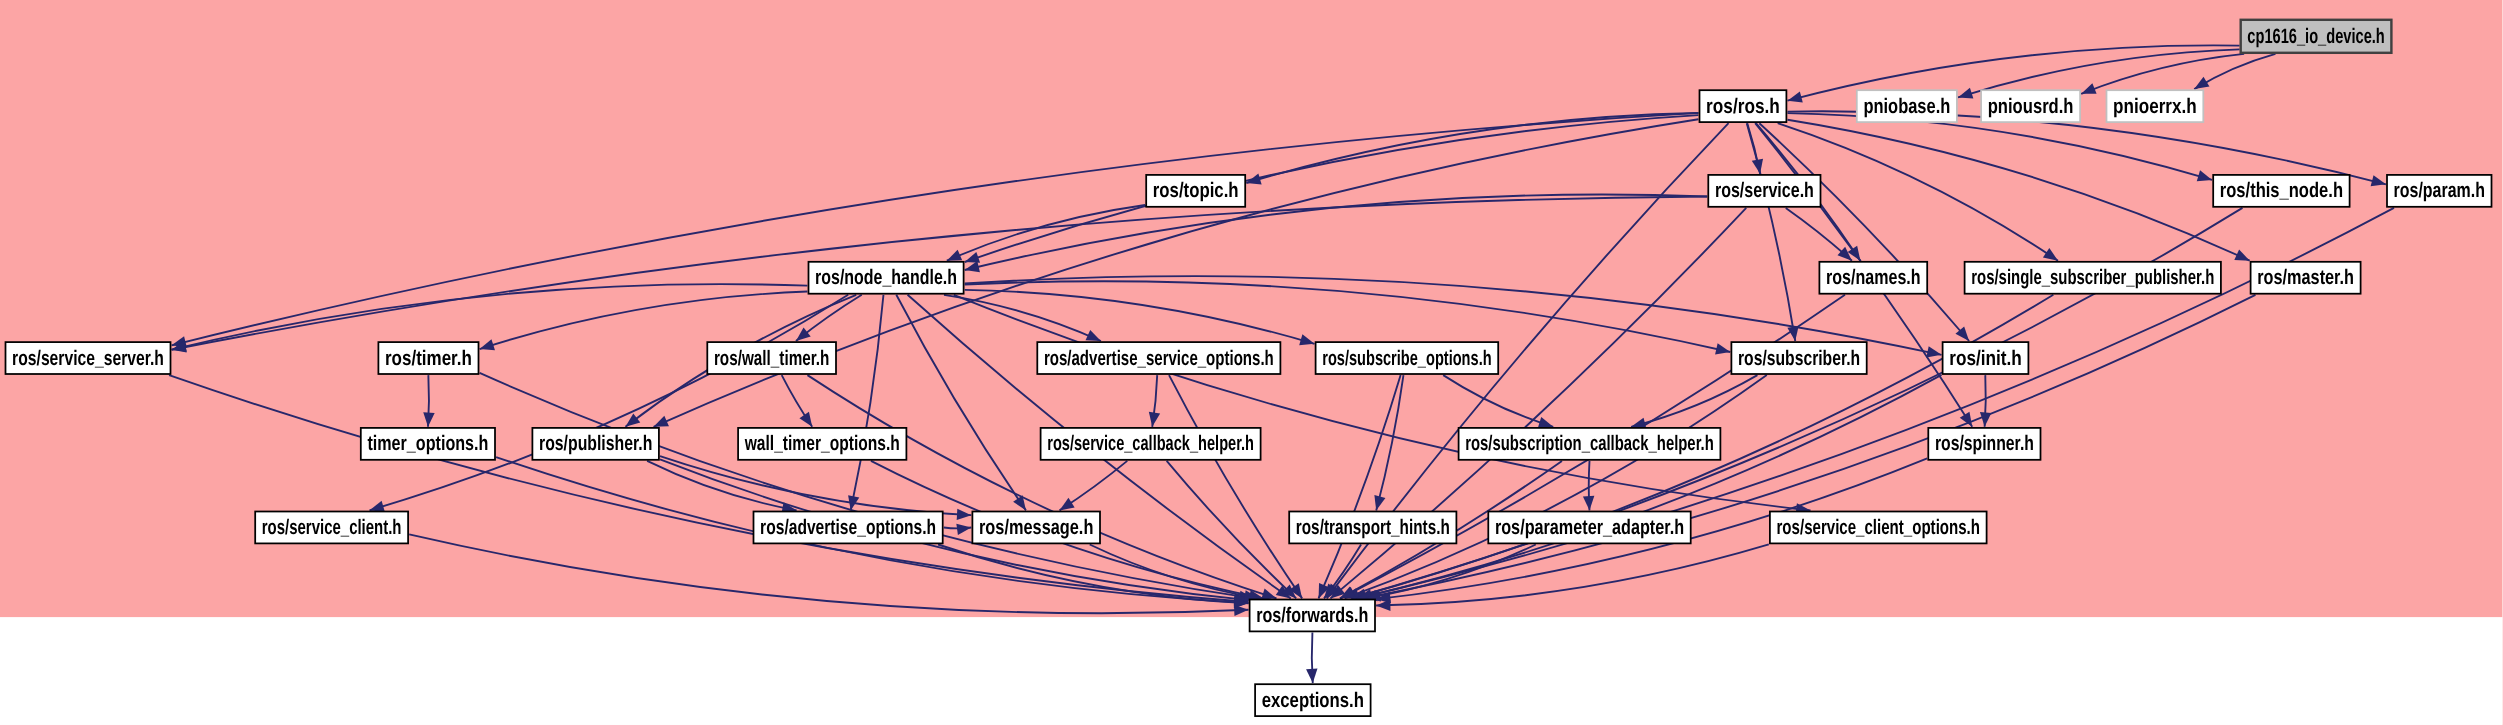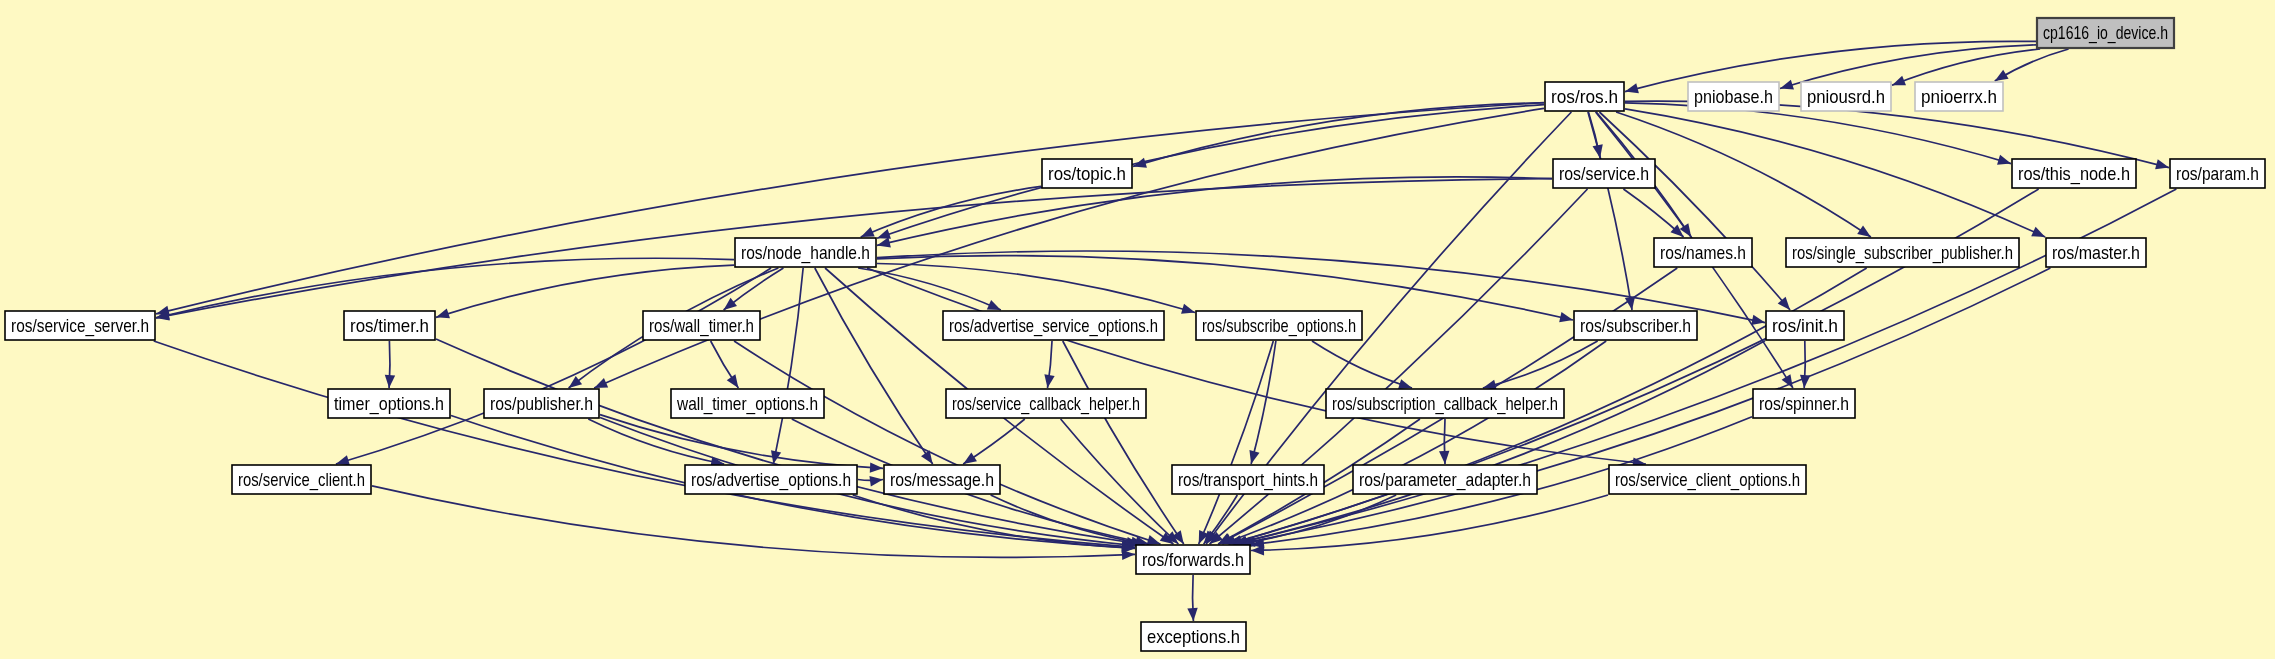--- a/index.html
+++ b/index.html
@@ -10,22 +10,23 @@
   }
   body {
     width: 2275px;
     height: 659px;
     overflow: hidden;
     font-family: "Liberation Sans", sans-serif;
   }
   #graph-root {
     position: relative;
     width: 2275px;
-    height: 659px;
-    background: #fef9c3;
+    height: 561px;
+    background: #fca5a5;
+    font-weight: bold;
   }
   svg#depgraph {
     display: block;
     width: 2275px;
     height: 659px;
   }
   .node-box {
     fill: #ffffff;
     stroke: #000000;
     stroke-width: 1.6;

